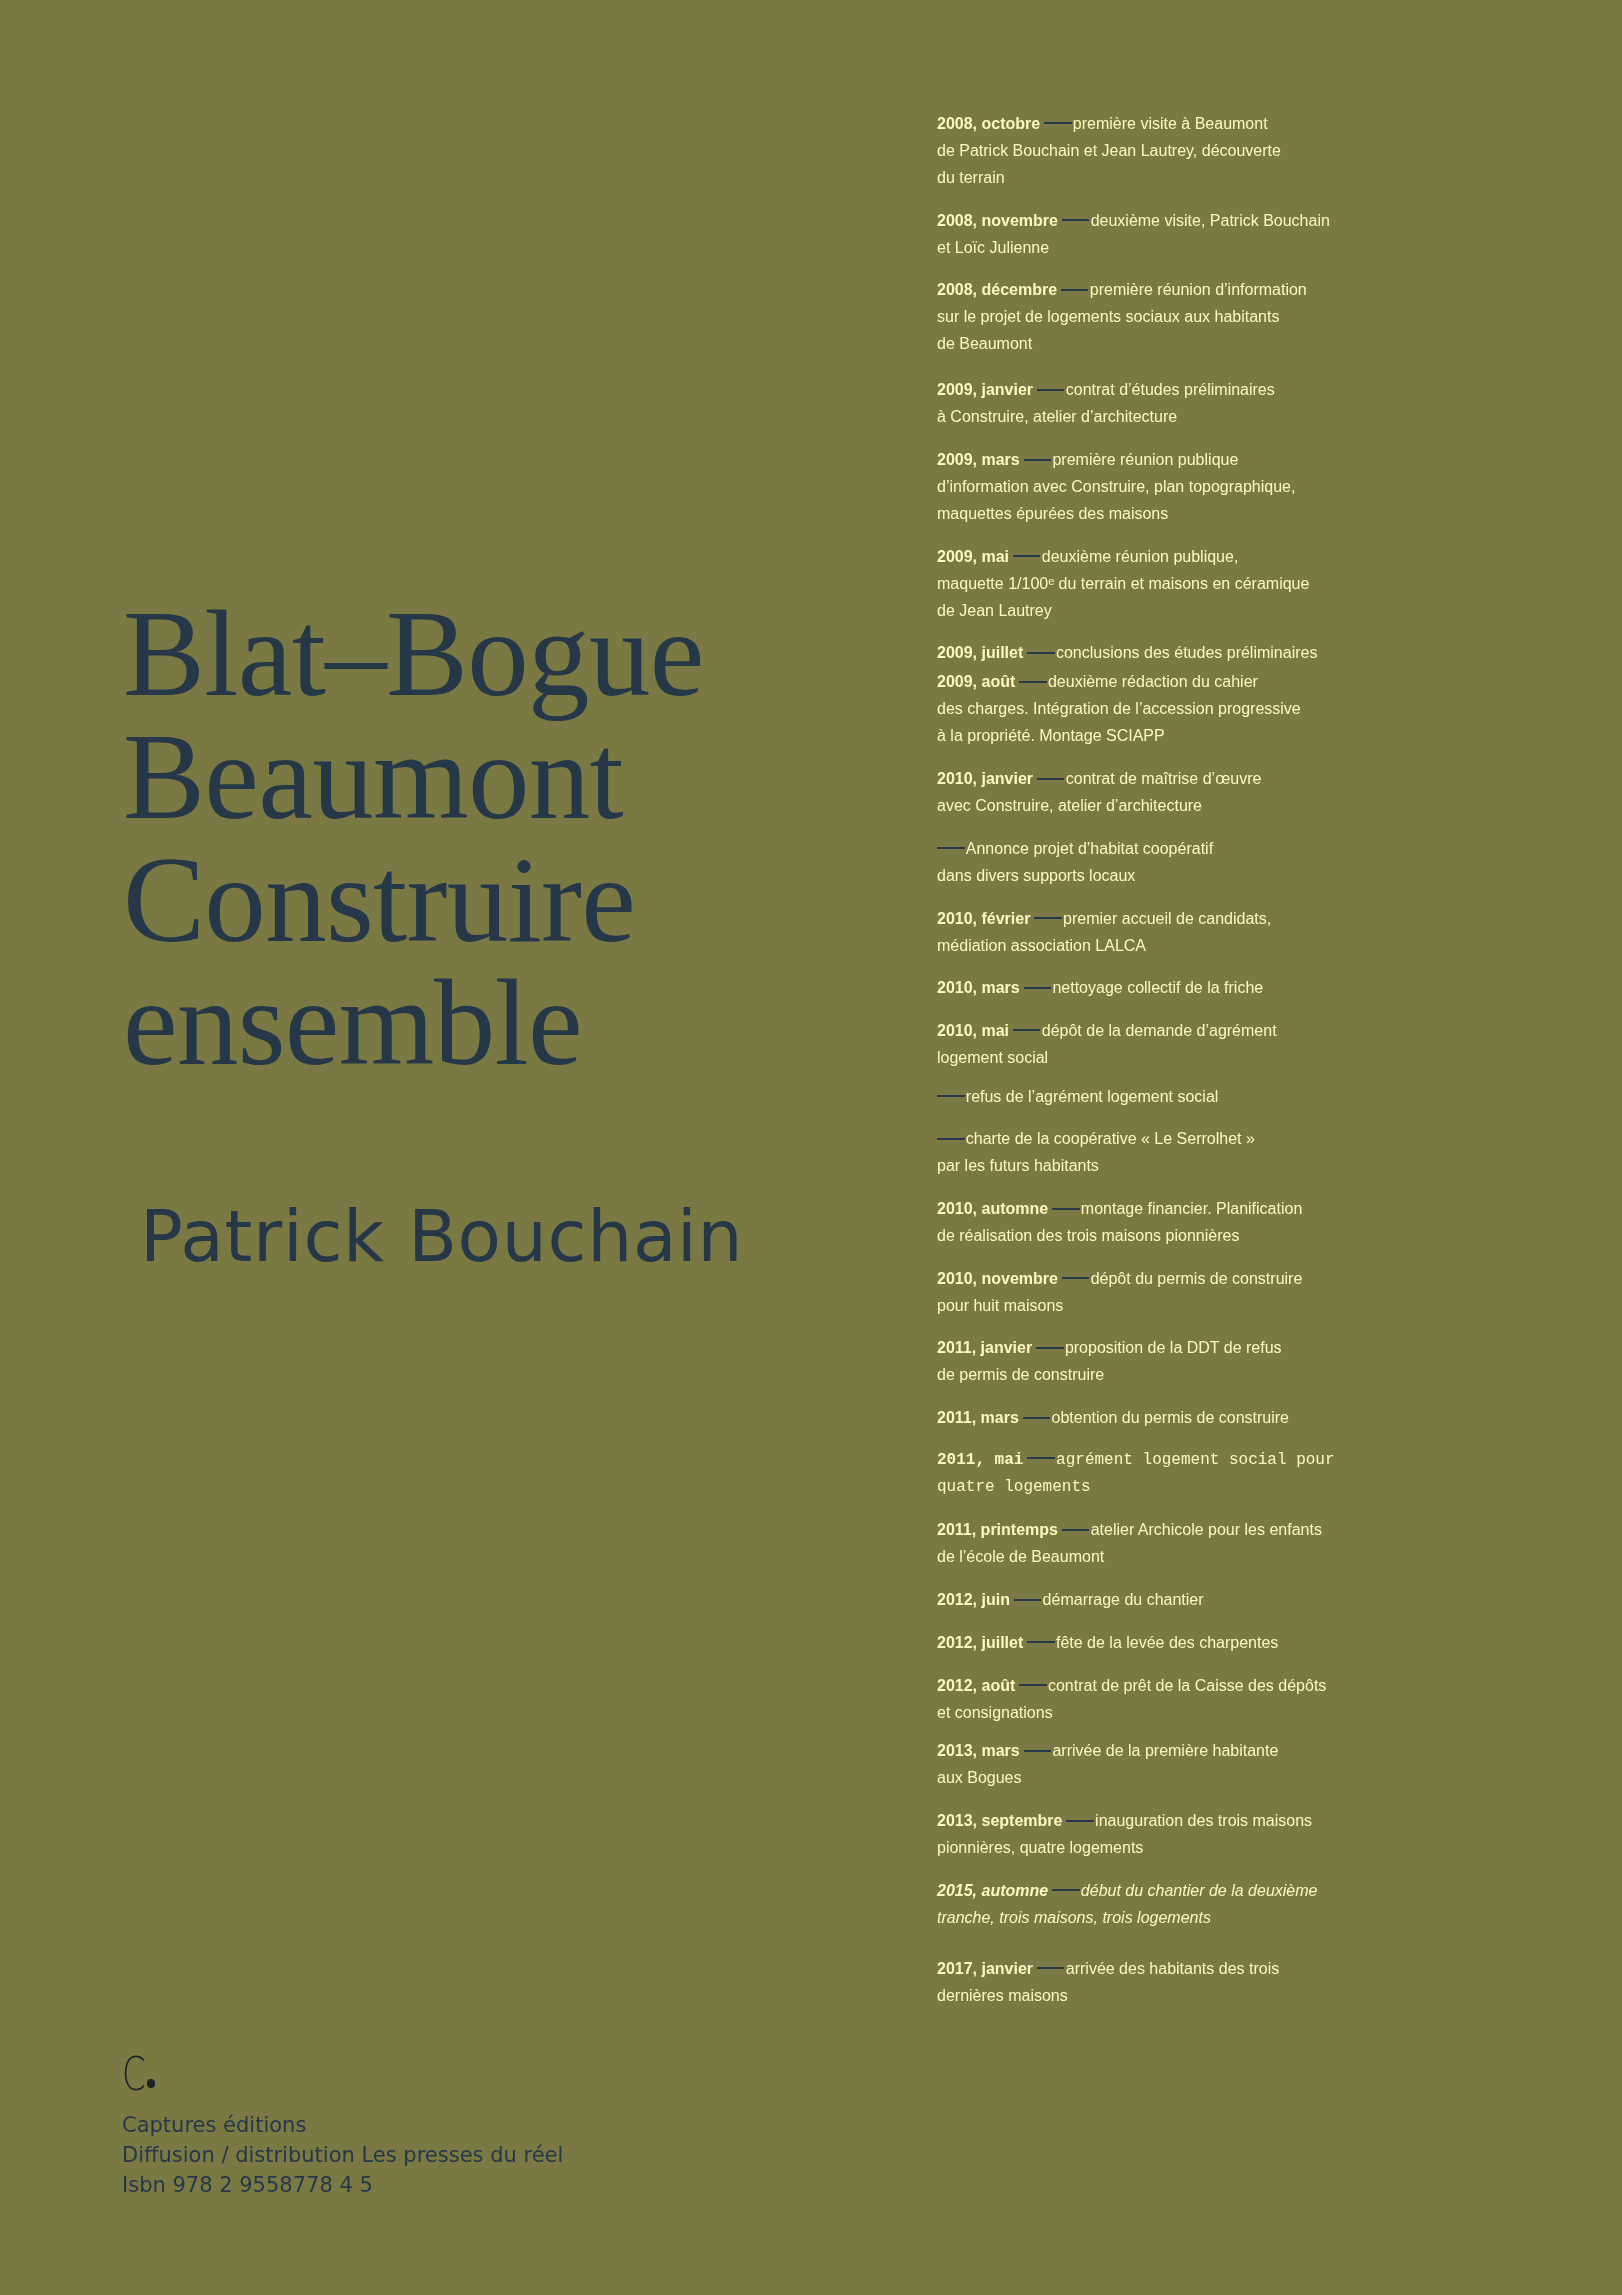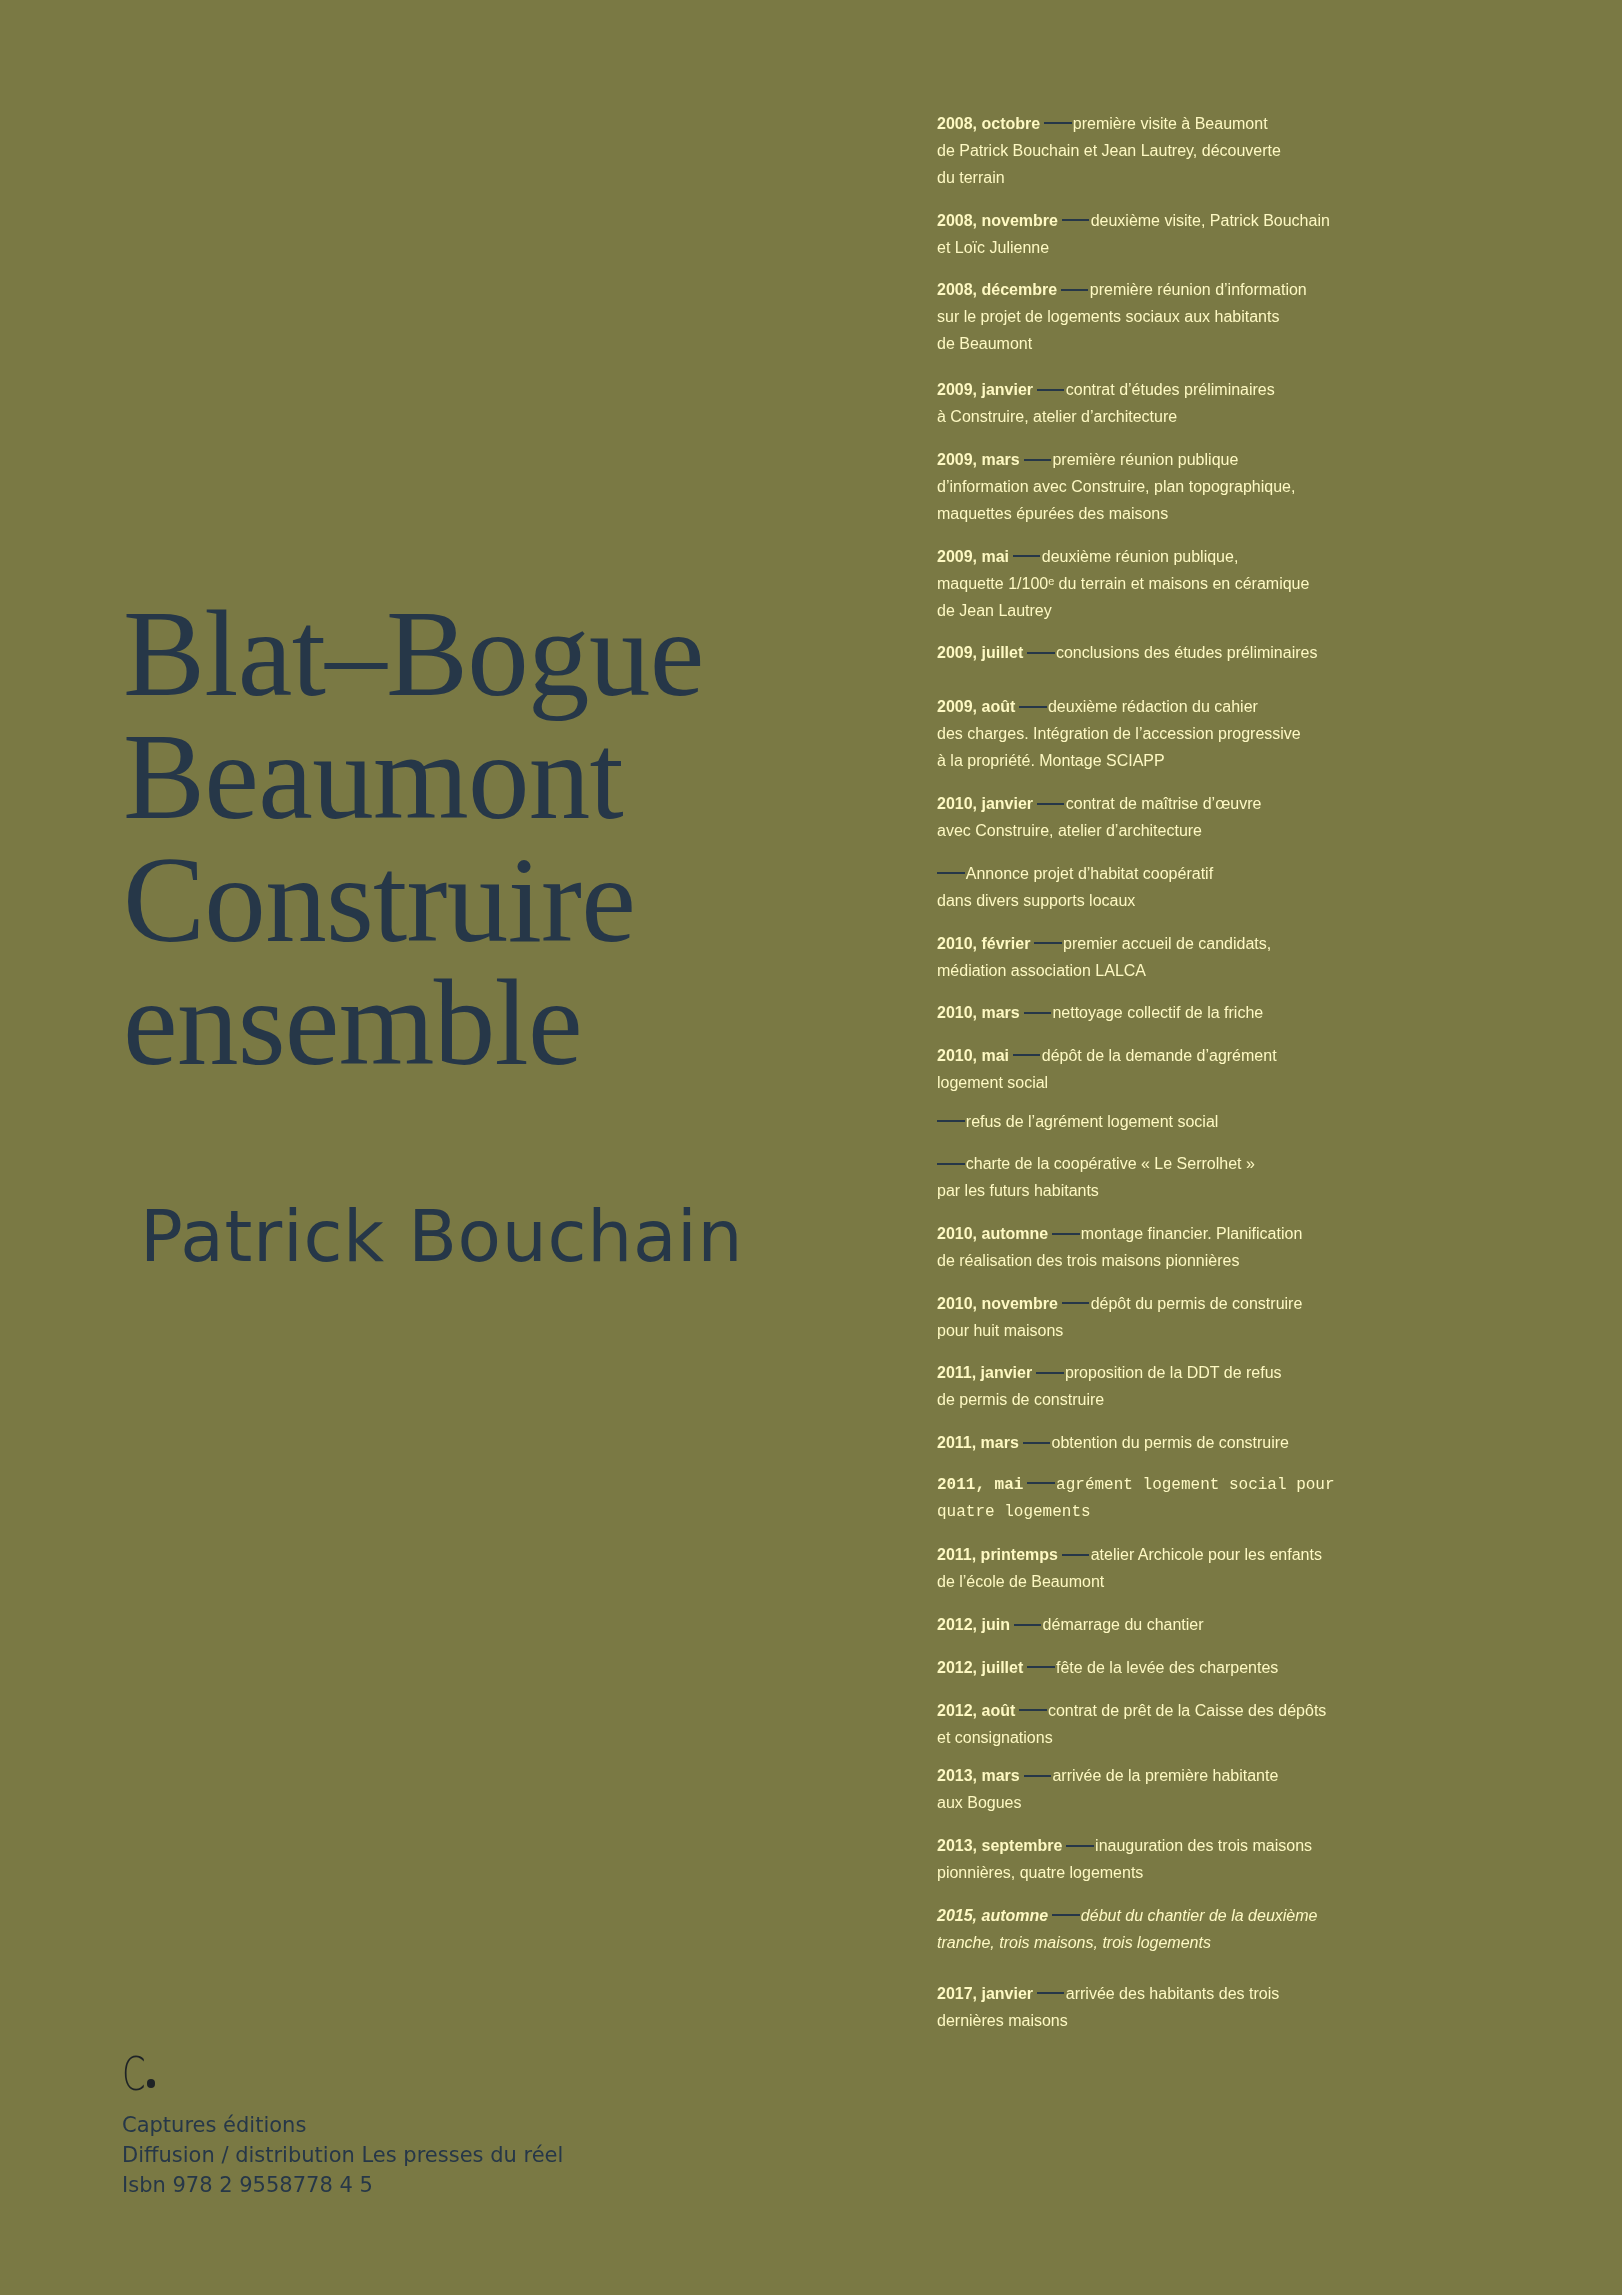--- a/index.html
+++ b/index.html
@@ -132,21 +132,21 @@
 sur le projet de logements sociaux aux habitants
 de Beaumont</span></p>
     <p class="entry" style="margin-bottom: 15.7px; margin-top: 19px;"><span class="date">2009, janvier</span><span class="dash"></span><span class="text">contrat d’études préliminaires
 à Construire, atelier d’architecture</span></p>
     <p class="entry" style="margin-bottom: 15.7px;"><span class="date">2009, mars</span><span class="dash"></span><span class="text">première réunion publique
 d’information avec Construire, plan topographique,
 maquettes épurées des maisons</span></p>
     <p class="entry" style="margin-bottom: 15.7px;"><span class="date">2009, mai</span><span class="dash"></span><span class="text">deuxième réunion publique,
 maquette 1/100ᵉ du terrain et maisons en céramique
 de Jean Lautrey</span></p>
-    <p class="entry" style="margin-bottom: 27px;"><span class="date">2009, juillet</span><span class="dash"></span><span class="text">conclusions des études préliminaires</span></p>
+    <p class="entry" style="margin-bottom: 2px;"><span class="date">2009, juillet</span><span class="dash"></span><span class="text">conclusions des études préliminaires</span></p>
     <p class="entry" style="margin-bottom: 15.7px;"><span class="date">2009, août</span><span class="dash"></span><span class="text">deuxième rédaction du cahier
 des charges. Intégration de l’accession progressive
 à la propriété. Montage SCIAPP</span></p>
     <p class="entry" style="margin-bottom: 15.7px;"><span class="date">2010, janvier</span><span class="dash"></span><span class="text">contrat de maîtrise d’œuvre
 avec Construire, atelier d’architecture</span></p>
     <p class="entry no-date" style="margin-bottom: 15.7px;"><span class="dash"></span><span class="text">Annonce projet d’habitat coopératif
 dans divers supports locaux</span></p>
     <p class="entry" style="margin-bottom: 15.7px;"><span class="date">2010, février</span><span class="dash"></span><span class="text">premier accueil de candidats,
 médiation association LALCA</span></p>
     <p class="entry" style="margin-bottom: 15.7px;"><span class="date">2010, mars</span><span class="dash"></span><span class="text">nettoyage collectif de la friche</span></p>

